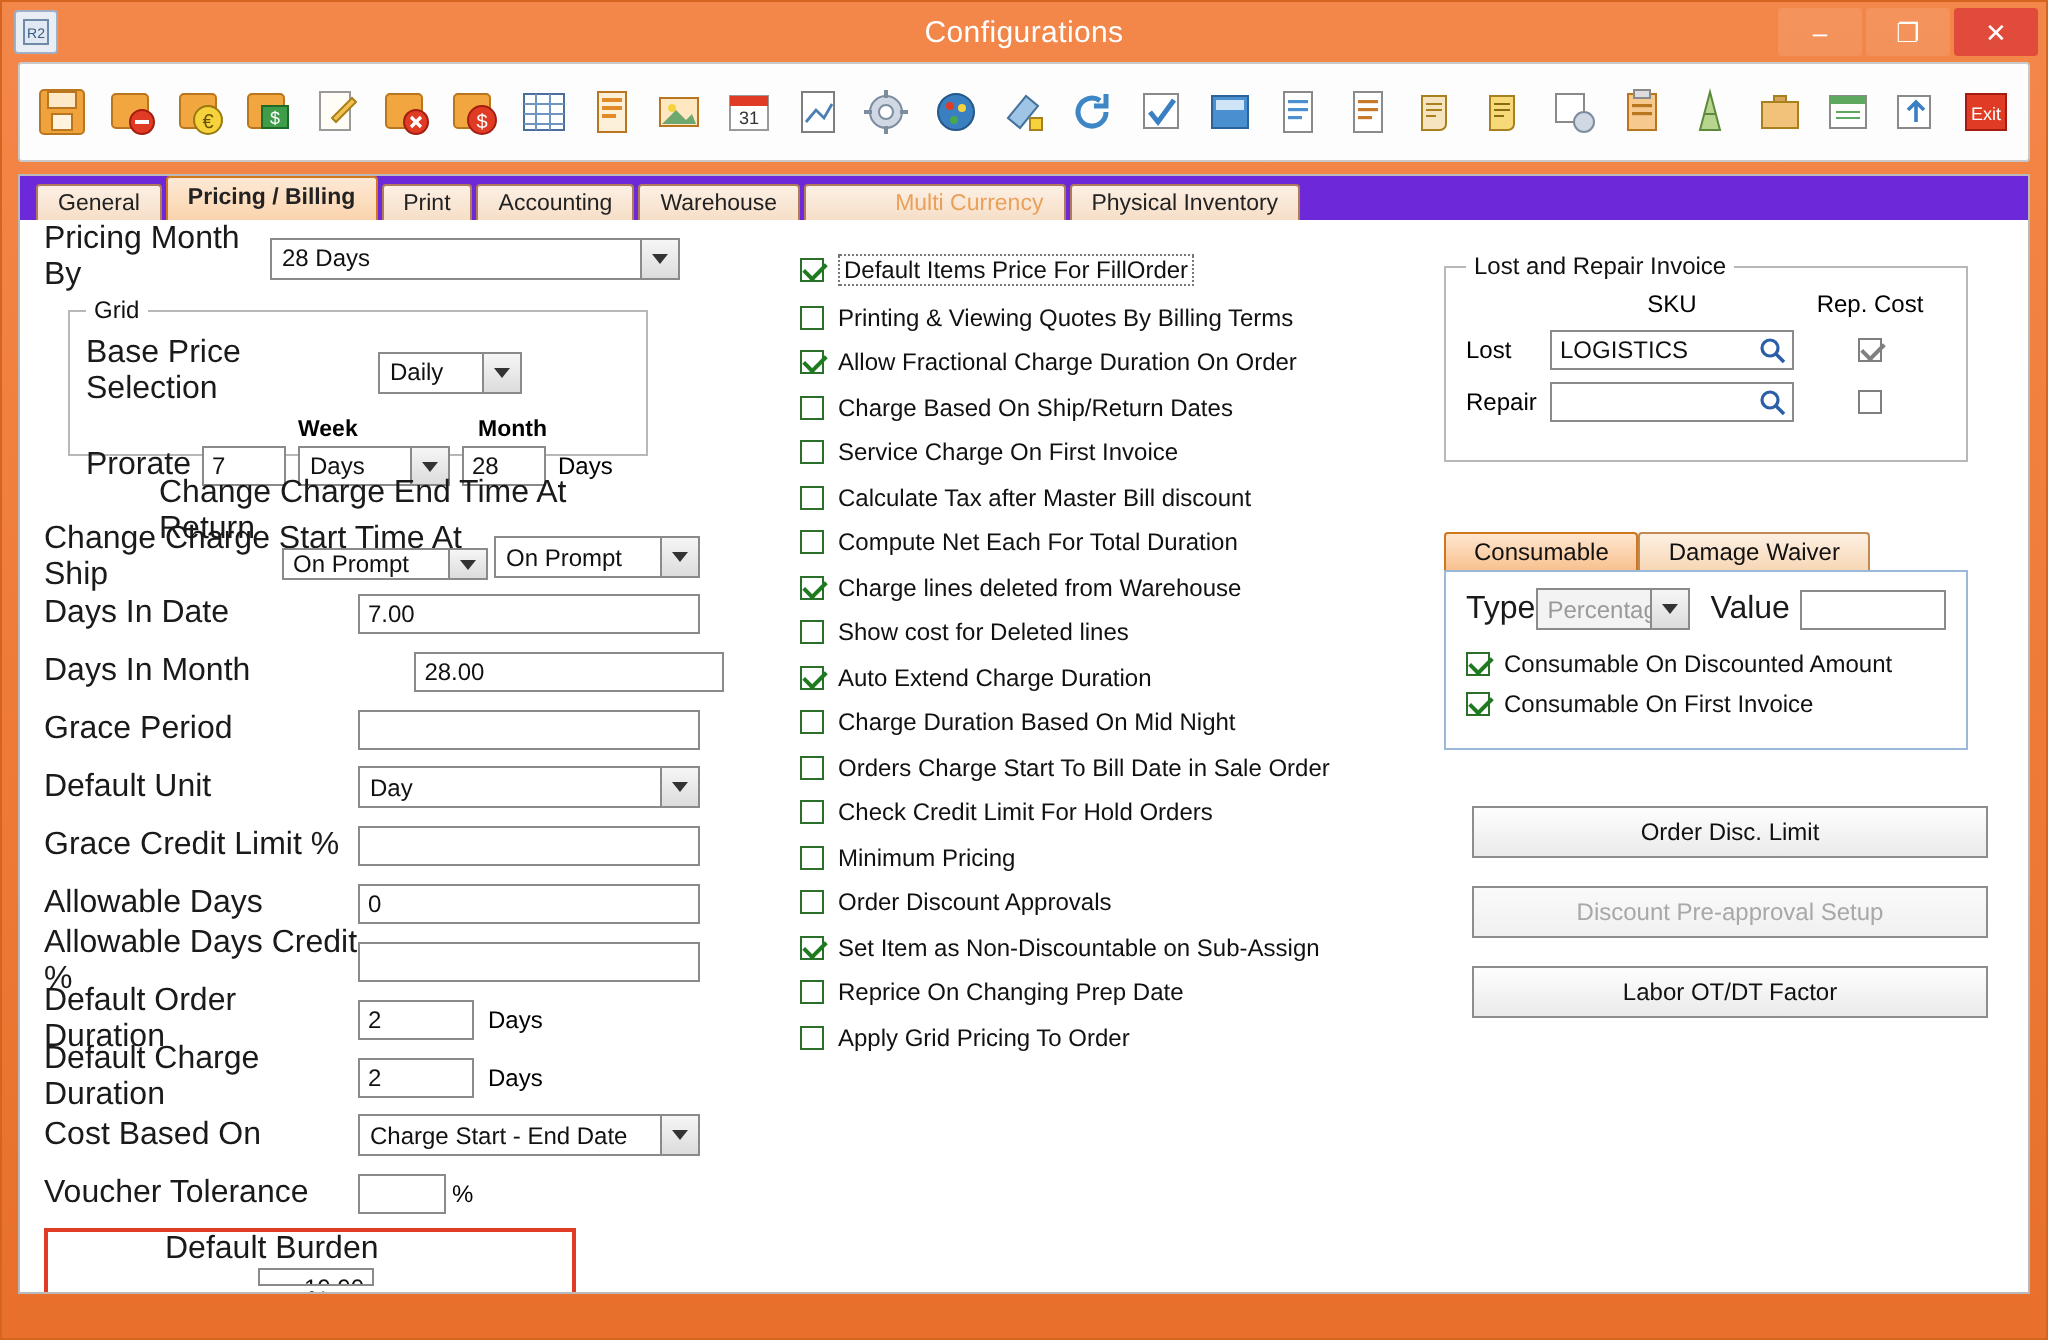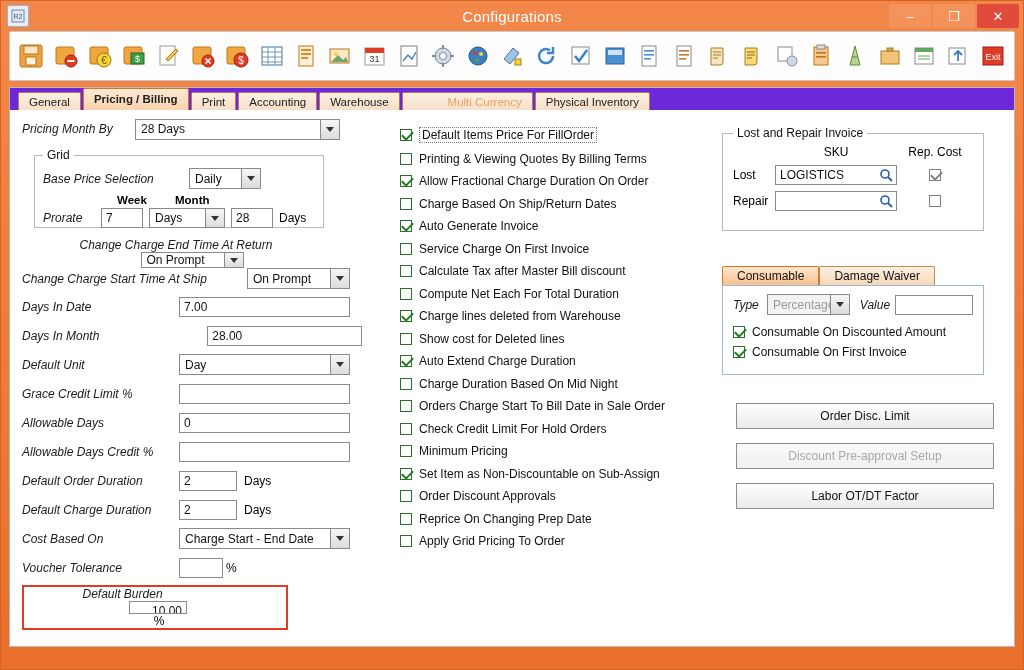--- a/index.html
+++ b/index.html
@@ -136,23 +136,22 @@
     z-index: 3;
   }
   .tab.dim { color: #e9a05a; padding-left: 45px; }
   .panel {
     position: absolute;
     top: 22px; left: 0; right: 0; bottom: 0;
     background: #ffffff;
   }
   
   label.fl {
-    font-size: 12px;
+    font-size: 16px;
     color: #1a1a1a;
-    font-style: italic;
   }
   .txt {
     border: 1px solid #8a8a8a;
     background: #ffffff;
     height: 20px;
     box-sizing: border-box;
     font-size: 12px;
     padding: 0 4px;
     line-height: 18px;
     color: #111;
@@ -512,21 +511,21 @@
 
         <fieldset class="grp" style="left:12px;top:30px;width:290px;height:80px;box-sizing:border-box;">
           <legend>Grid</legend>
           <div style="display:flex;align-items:center;margin-top:2px;">
             <label class="fl" style="width:146px;">Base Price Selection</label>
             <div class="combo" style="width:72px;">
               <span>Daily</span>
               <span class="arrow"></span>
             </div>
           </div>
-          <div style="display:flex;margin-top:5px;">
+          <div style="display:flex;margin-top:5px;gap:32px;">
             <div style="width:74px;"></div>
             <div style="width:58px;font-weight:bold;font-size:11.5px;">Week</div>
             <div style="font-weight:bold;font-size:11.5px;">Month</div>
           </div>
           <div style="display:flex;align-items:center;margin-top:2px;">
             <label class="fl" style="width:58px;">Prorate</label>
             <div class="txt" style="width:42px;">7</div>
             <div class="combo" style="width:76px;margin-left:6px;height:20px;">
               <span>Days</span>
               <span class="arrow"></span>
@@ -553,20 +552,24 @@
           </div>
           <div style="display:flex;align-items:center;height:29px;">
             <label class="fl" style="width:157px;">Days In Date</label>
             <div class="txt" style="width:171px;">7.00</div>
           </div>
           <div style="display:flex;align-items:center;height:29px;gap:44px;">
             <label class="fl" style="width:157px;">Days In Month</label>
             <div class="txt" style="width:171px;">28.00</div>
           </div>
           <div style="display:flex;align-items:center;height:29px;">
+            <label class="fl" style="width:157px;">Grace Period</label>
+            <div class="txt" style="width:171px;"></div>
+          </div>
+          <div style="display:flex;align-items:center;height:29px;">
             <label class="fl" style="width:157px;">Default Unit</label>
             <div class="combo" style="width:171px;">
               <span>Day</span>
               <span class="arrow"></span>
             </div>
           </div>
           <div style="display:flex;align-items:center;height:29px;">
             <label class="fl" style="width:157px;">Grace Credit Limit %</label>
             <div class="txt" style="width:171px;"></div>
           </div>
@@ -619,24 +622,20 @@
         </div>
         <div class="chk">
           <span class="box checked"></span>
           <span>Allow Fractional Charge Duration On Order</span>
         </div>
         <div class="chk">
           <span class="box"></span>
           <span>Charge Based On Ship/Return Dates</span>
         </div>
         <div class="chk">
-          <span class="box checked"></span>
-          <span>Auto Generate Invoice</span>
-        </div>
-        <div class="chk">
           <span class="box"></span>
           <span>Service Charge On First Invoice</span>
         </div>
         <div class="chk">
           <span class="box"></span>
           <span>Calculate Tax after Master Bill discount</span>
         </div>
         <div class="chk">
           <span class="box"></span>
           <span>Compute Net Each For Total Duration</span>
@@ -663,26 +662,26 @@
         </div>
         <div class="chk">
           <span class="box"></span>
           <span>Check Credit Limit For Hold Orders</span>
         </div>
         <div class="chk">
           <span class="box"></span>
           <span>Minimum Pricing</span>
         </div>
         <div class="chk">
+          <span class="box"></span>
+          <span>Order Discount Approvals</span>
+        </div>
+        <div class="chk">
           <span class="box checked"></span>
           <span>Set Item as Non-Discountable on Sub-Assign</span>
-        </div>
-        <div class="chk">
-          <span class="box"></span>
-          <span>Order Discount Approvals</span>
         </div>
         <div class="chk">
           <span class="box"></span>
           <span>Reprice On Changing Prep Date</span>
         </div>
         <div class="chk">
           <span class="box"></span>
           <span>Apply Grid Pricing To Order</span>
         </div>
       </div>

